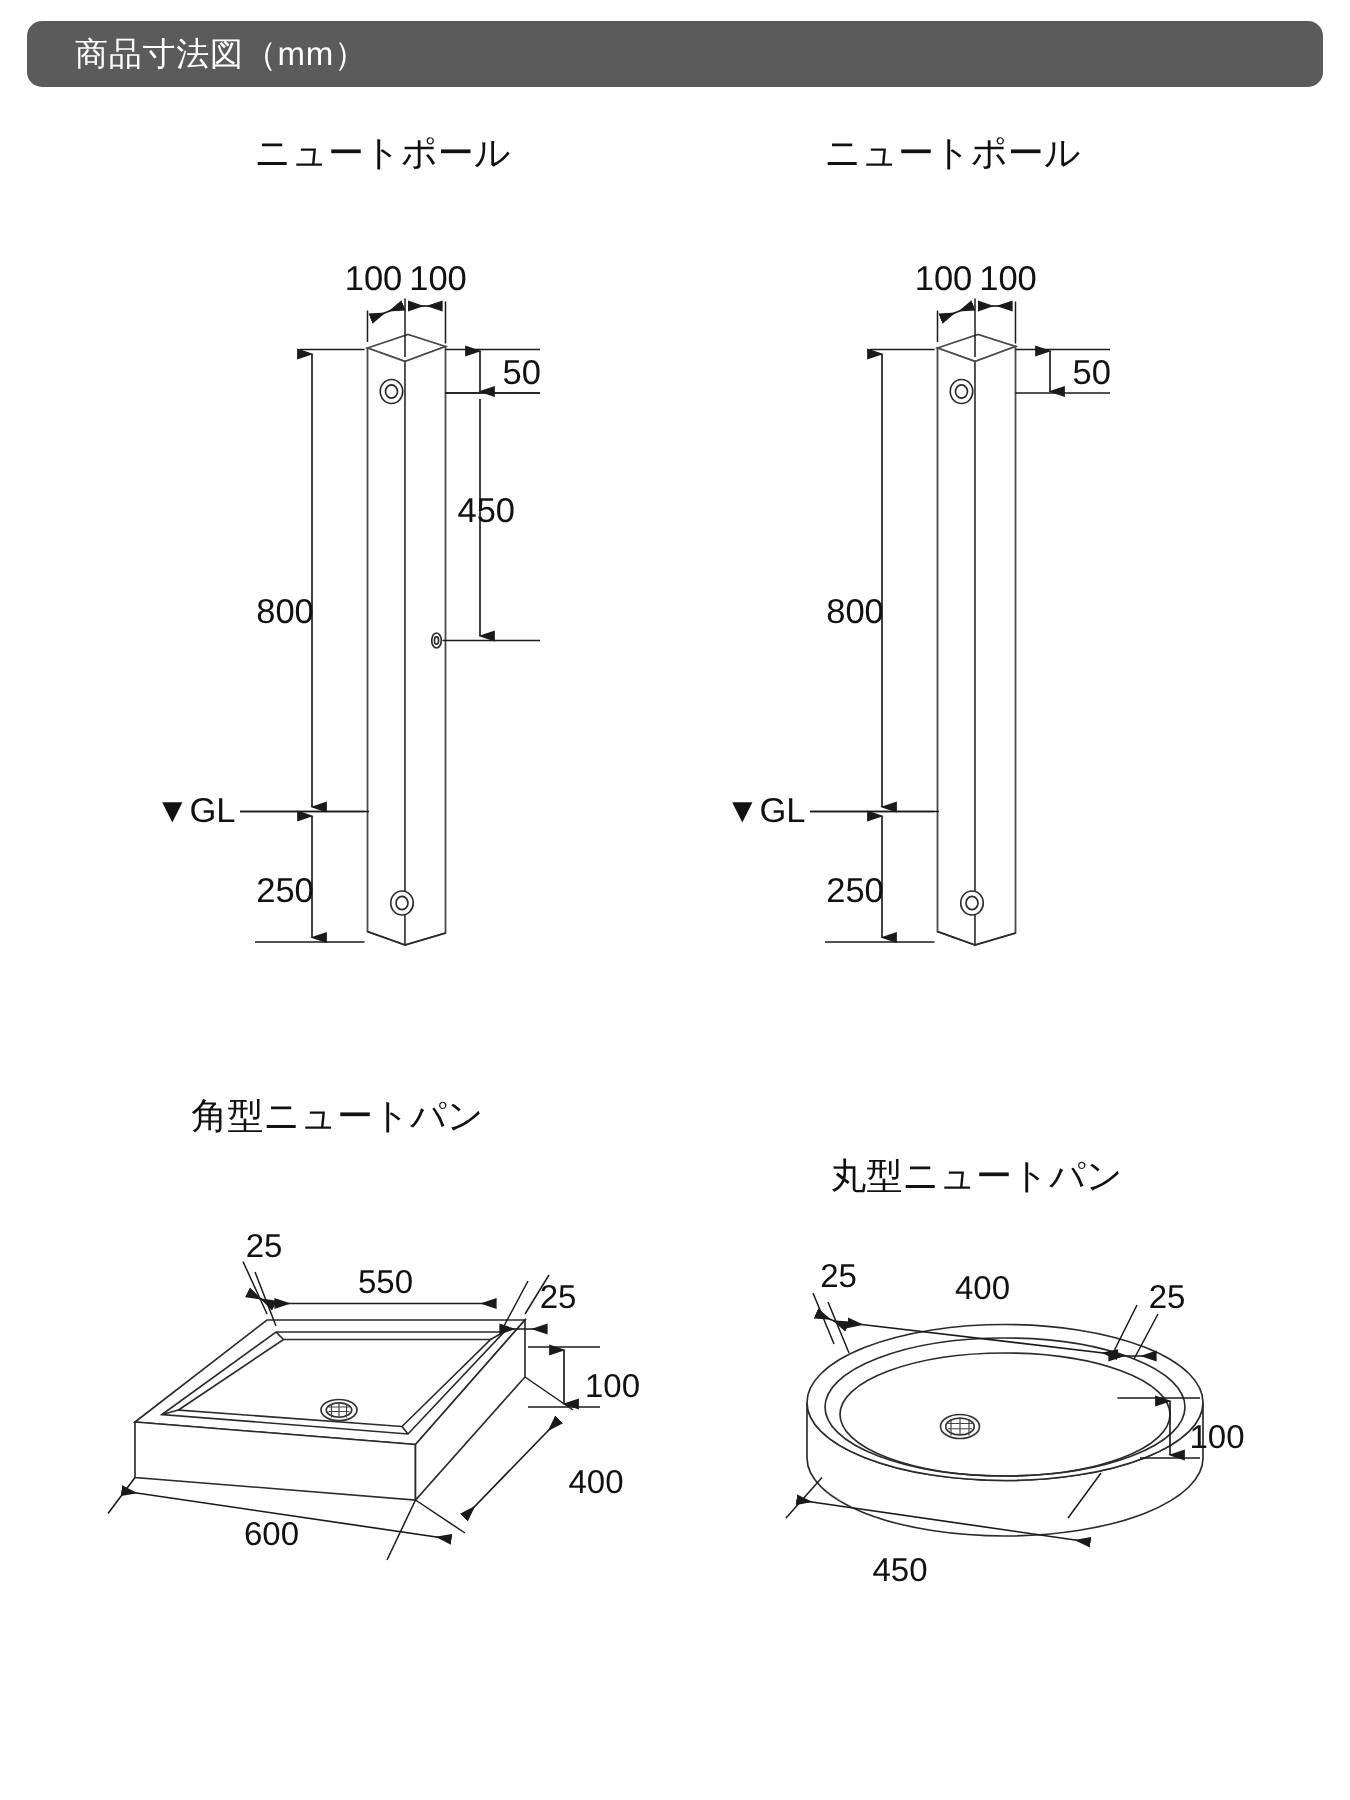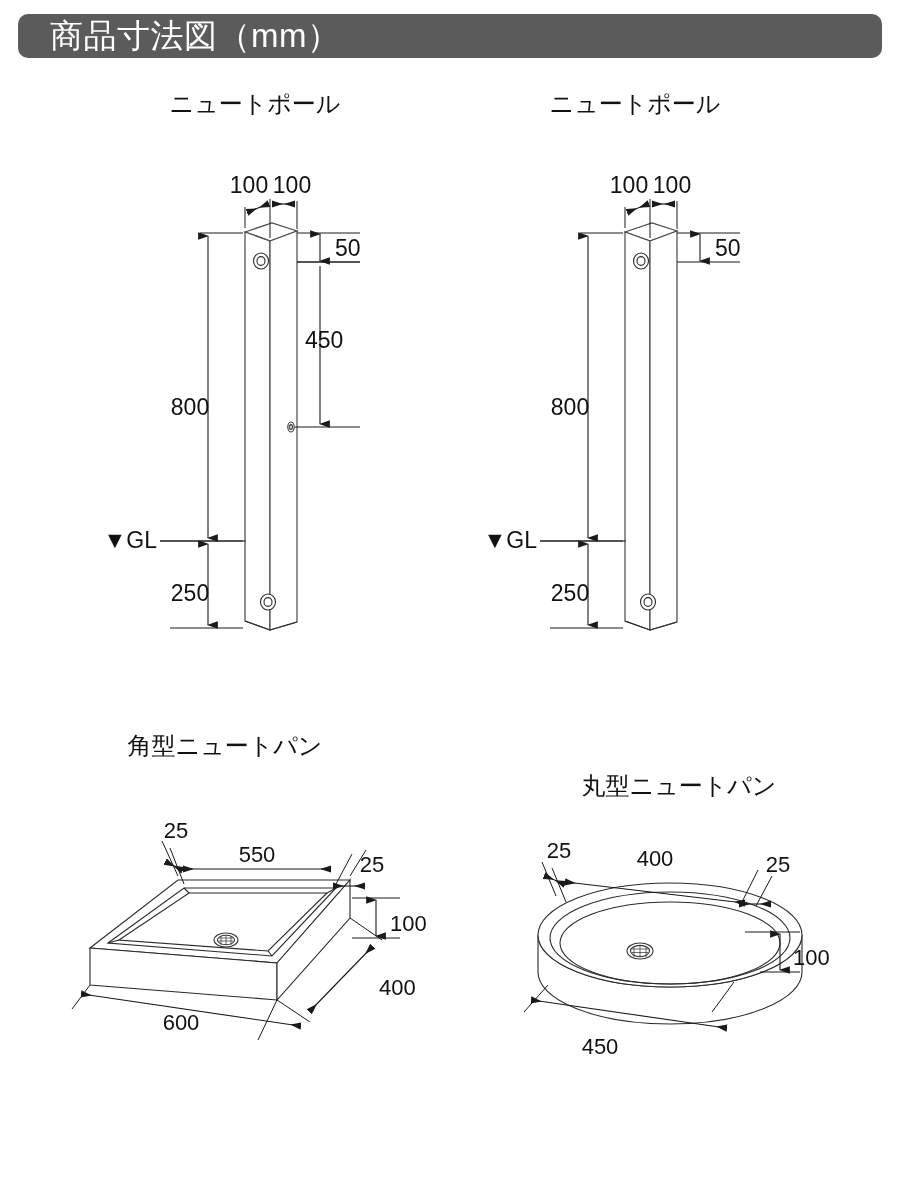--- a/index.html
+++ b/index.html
@@ -31,32 +31,33 @@
     background: #5b5b5b;
     border-radius: 10px;
     box-sizing: border-box;
   }
   .header-title {
     position: absolute;
     left: 32px;
     top: 50%;
     transform: translateY(-50%);
     color: #ffffff;
-    font-size: 33px;
+    font-size: 22px;
     letter-spacing: 0.5px;
     white-space: nowrap;
   }
   
   .caption {
     position: absolute;
     text-align: center;
     font-size: 24px;
     line-height: 1.3;
     white-space: nowrap;
     color: #111111;
+    font-family: Liberation Serif, serif;
   }
   .caption .l2 { display: block; }
 
   .svg-layer {
     position: absolute;
     left: 0;
     top: 0;
     width: 900px;
     height: 1200px;
   }
@@ -89,21 +90,21 @@
   </div>
 
   <div class="caption" style="left:485px; top:88px; width:300px;">
     <span>ニュートポール</span>
   </div>
 
   <div class="caption" style="left:75px; top:730px; width:300px;text-align:center;">
     <span>角型ニュートパン</span>
   </div>
 
-  <div class="caption" style="left:529px; top:770px; width:300px;">
+  <div class="caption" style="left:501px; top:770px; width:300px;">
     <span>丸型ニュートパン</span>
   </div>
 
   <svg class="svg-layer" viewBox="0 0 900 1200" xmlns="http://www.w3.org/2000/svg">
     <defs>
       <marker id="arrH" markerWidth="10" markerHeight="8" refX="9" refY="4" orient="auto">
         <path d="M0,4 L10,0.7 L10,7.3 Z" fill="#1a1a1a"></path>
       </marker>
       <marker id="arrHs" markerWidth="10" markerHeight="8" refX="1" refY="4" orient="auto">
         <path d="M10,4 L0,0.7 L0,7.3 Z" fill="#1a1a1a"></path>

